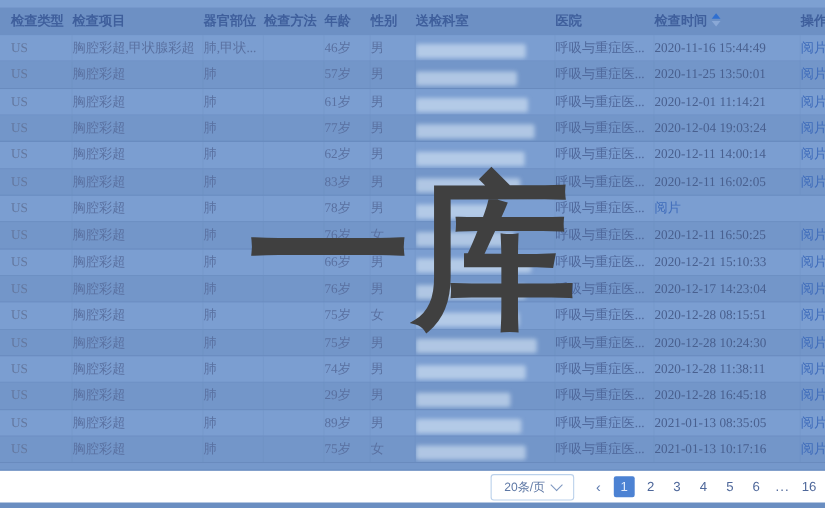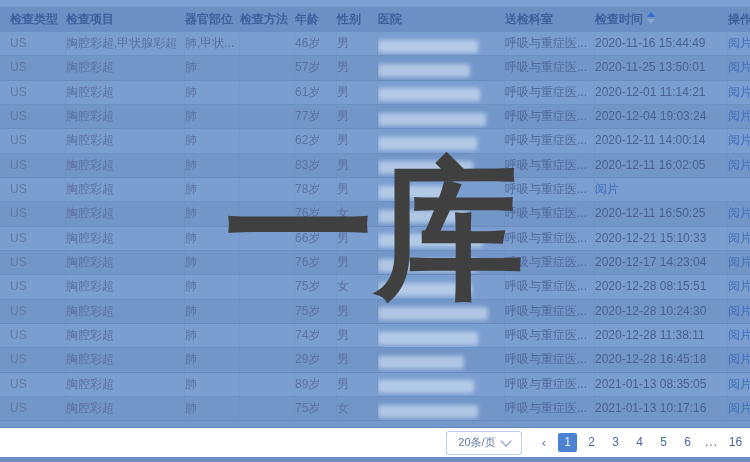--- a/index.html
+++ b/index.html
@@ -9,20 +9,21 @@
     background:#7598cb;position:relative;
   }
   .app{position:absolute;inset:0;width:750px;height:462px;overflow:hidden;}
 
   
   .grid{
     display:grid;
     grid-template-columns:56px 119px 55px 55px 42px 41px 127px 90px 133px 22px;
     padding-left:10px;
     box-sizing:border-box;
+    font-family:Liberation Serif, serif;
   }
   .topstrip{position:absolute;top:0;left:0;width:750px;height:7px;background:#7da0d2;}
   .thead{
     position:absolute;top:7px;left:0;width:750px;height:25px;
     background:#6d90c4;color:#3f5f9c;font-size:12px;font-weight:bold;
     align-items:center;line-height:25px;
   }
   .th{white-space:nowrap;overflow:visible;}
   .th.sortable{cursor:pointer;}
   .caret-wrap{display:inline-block;vertical-align:middle;margin-left:4px;height:14px;position:relative;top:-1px;}
@@ -103,22 +104,22 @@
 
   <div class="topstrip"></div>
 
   <div class="thead grid">
     <div class="th">检查类型</div>
     <div class="th">检查项目</div>
     <div class="th">器官部位</div>
     <div class="th">检查方法</div>
     <div class="th">年龄</div>
     <div class="th">性别</div>
+    <div class="th">送检科室</div>
     <div class="th">医院</div>
-    <div class="th">送检科室</div>
     <div class="th sortable">
       <span>检查时间</span><span class="caret-wrap"><span class="caret up"></span><span class="caret down"></span></span>
     </div>
     <div class="th">操作</div>
   </div>
 
   <div class="tbody">
     <div class="trow grid">
       <div class="td c-type">US</div>
       <div class="td c-item">胸腔彩超,甲状腺彩超</div>

